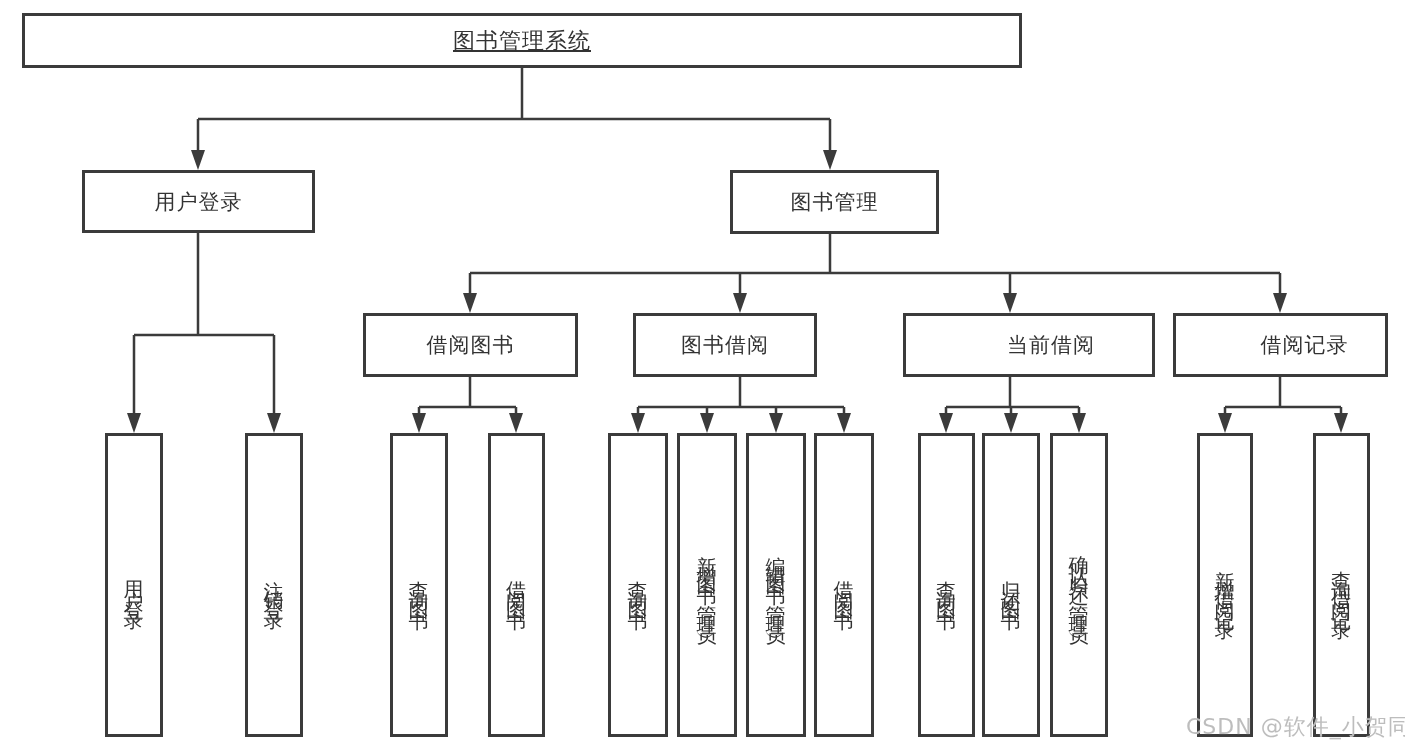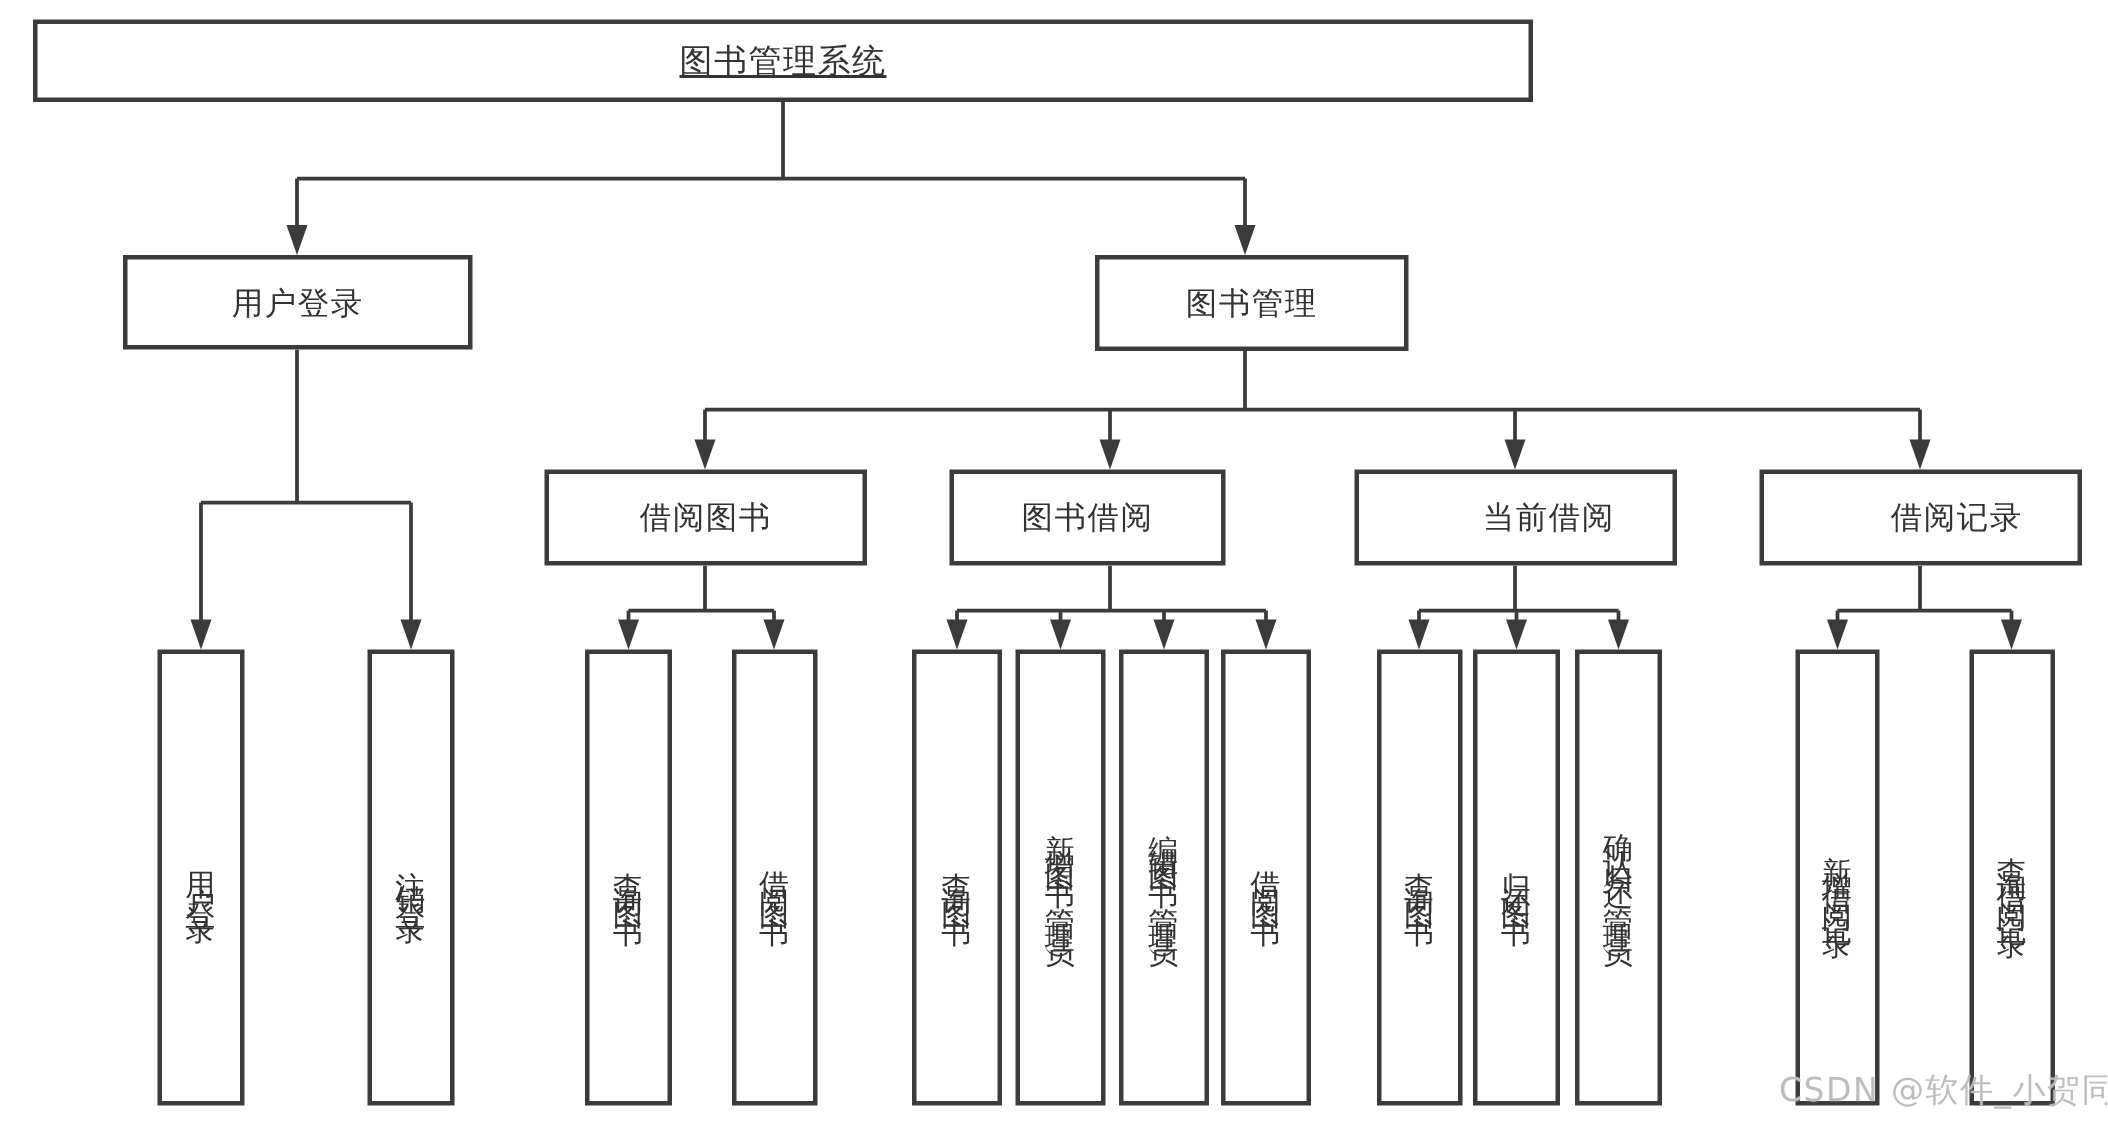--- a/index.html
+++ b/index.html
@@ -105,21 +105,21 @@
   <div class="node hmid" style="left:712px; top:170px; width:209px; height:64px;margin-left:18px;">
     <span>图书管理</span>
   </div>
 
   <div class="node hmid" style="left:363px; top:313px; width:215px; height:64px;">
     <span>借阅图书</span>
   </div>
   <div class="node hmid" style="left:633px; top:313px; width:184px; height:64px;">
     <span>图书借阅</span>
   </div>
-  <div class="node hmid" style="left:903px; top:313px; width:215px; height:64px;padding-left:44px;">
+  <div class="node hmid" style="left:903px; top:313px; width:252px; height:64px;padding-left:44px;">
     <span>当前借阅</span>
   </div>
   <div class="node hmid" style="left:1173px; top:313px; width:215px; height:64px;padding-left:48px;">
     <span>借阅记录</span>
   </div>
 
   <div class="node vleaf" style="left:105px; top:433px; width:58px; height:304px;">
     <span class="vtext">用户登录</span>
   </div>
   <div class="node vleaf" style="left:245px; top:433px; width:58px; height:304px;">

